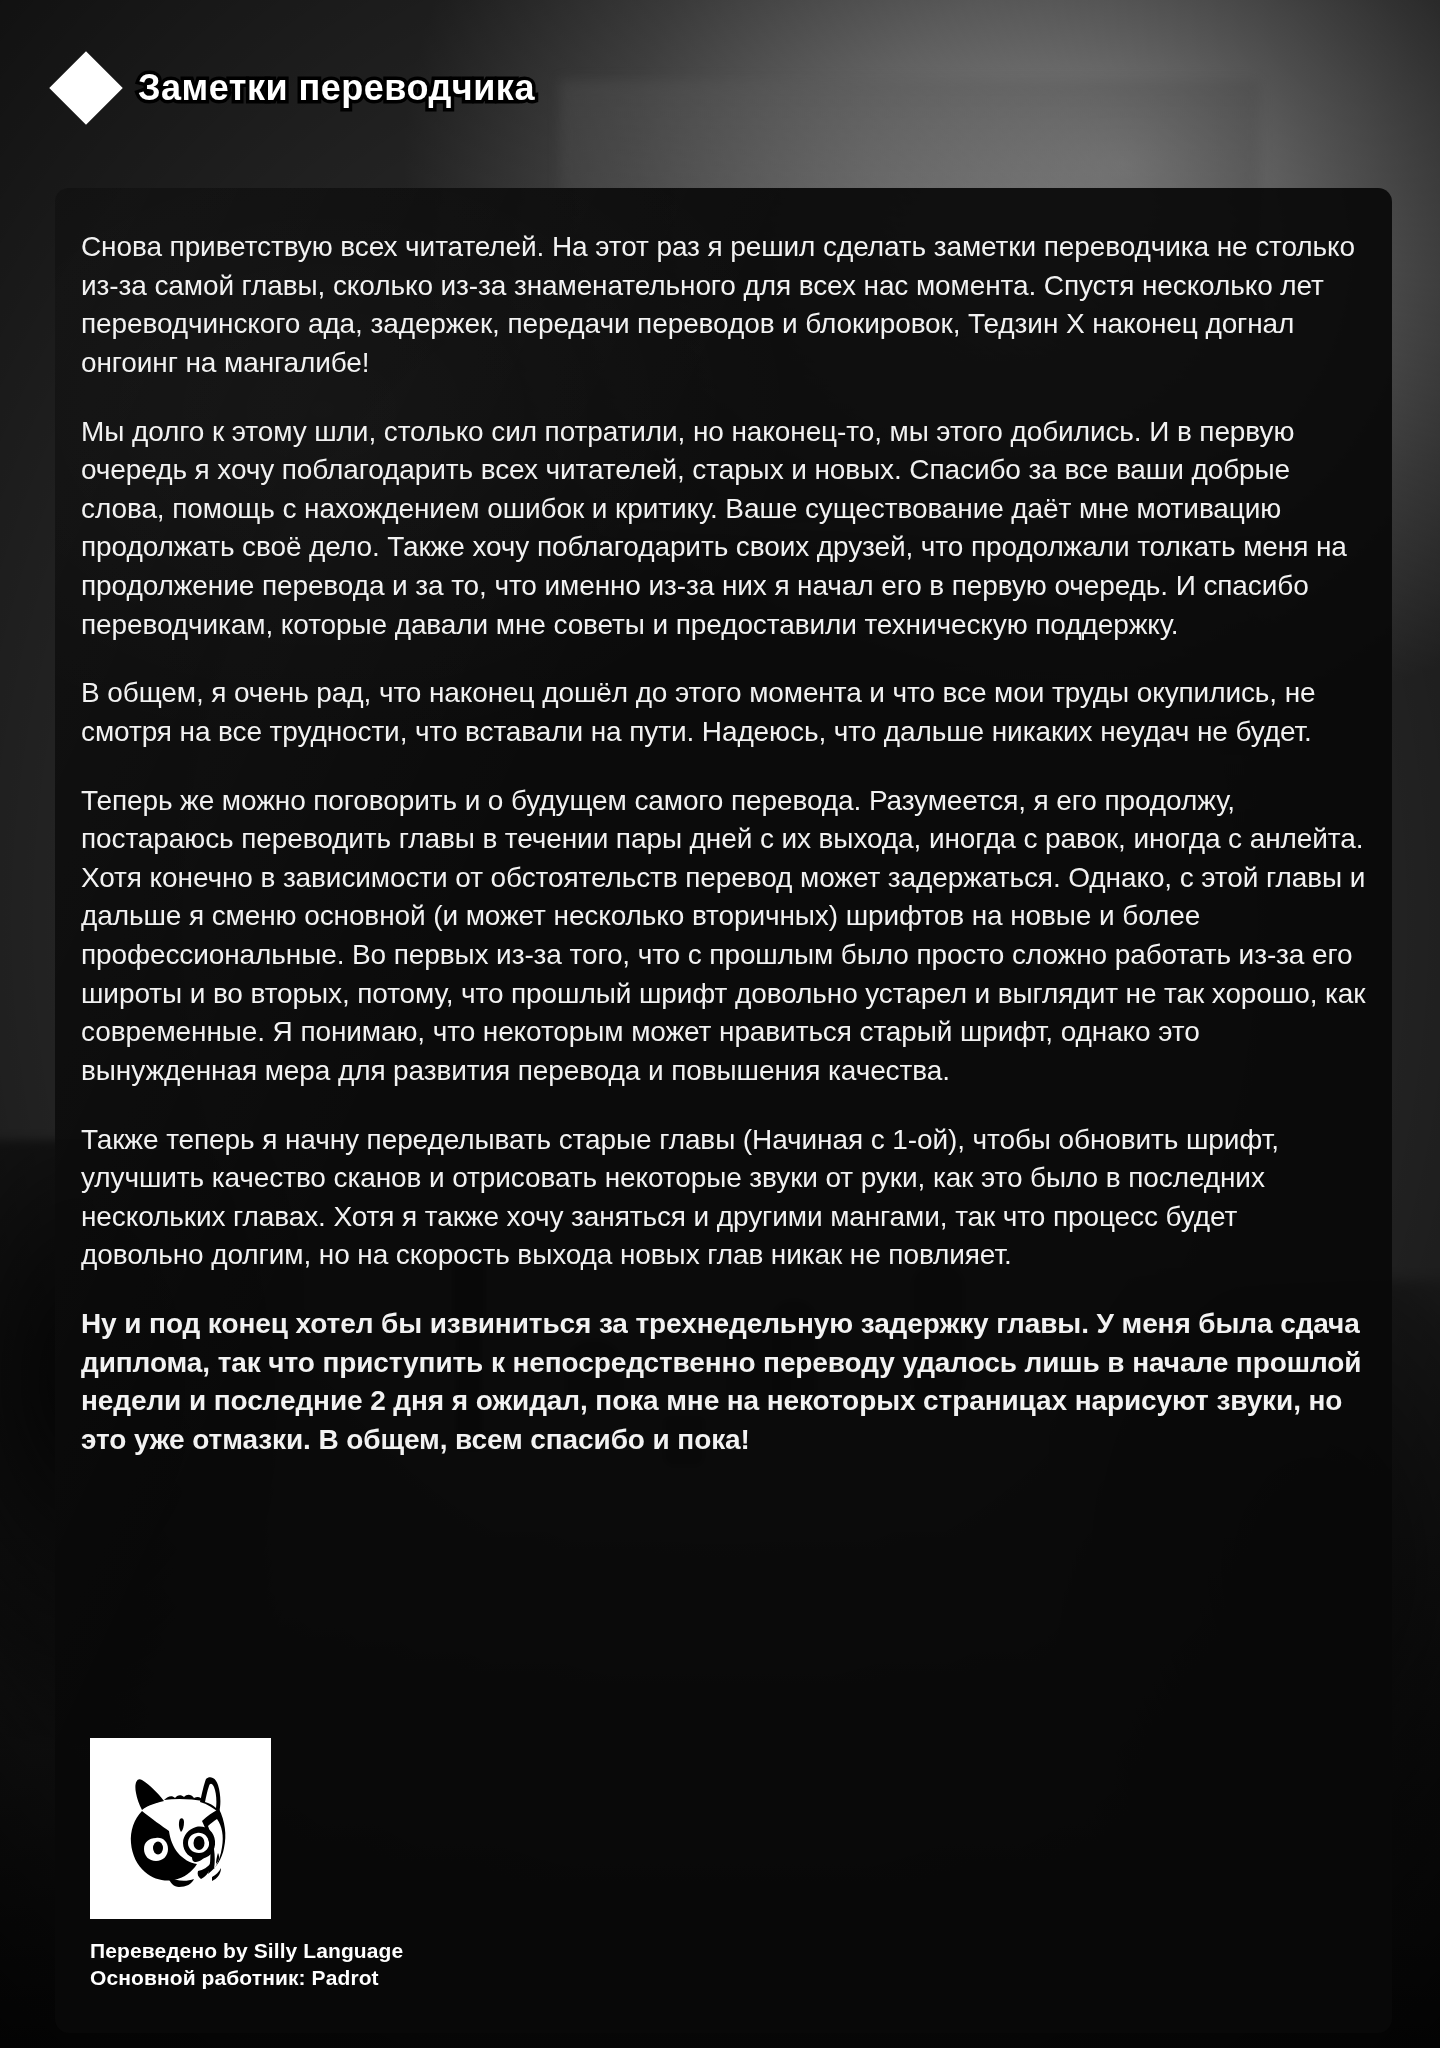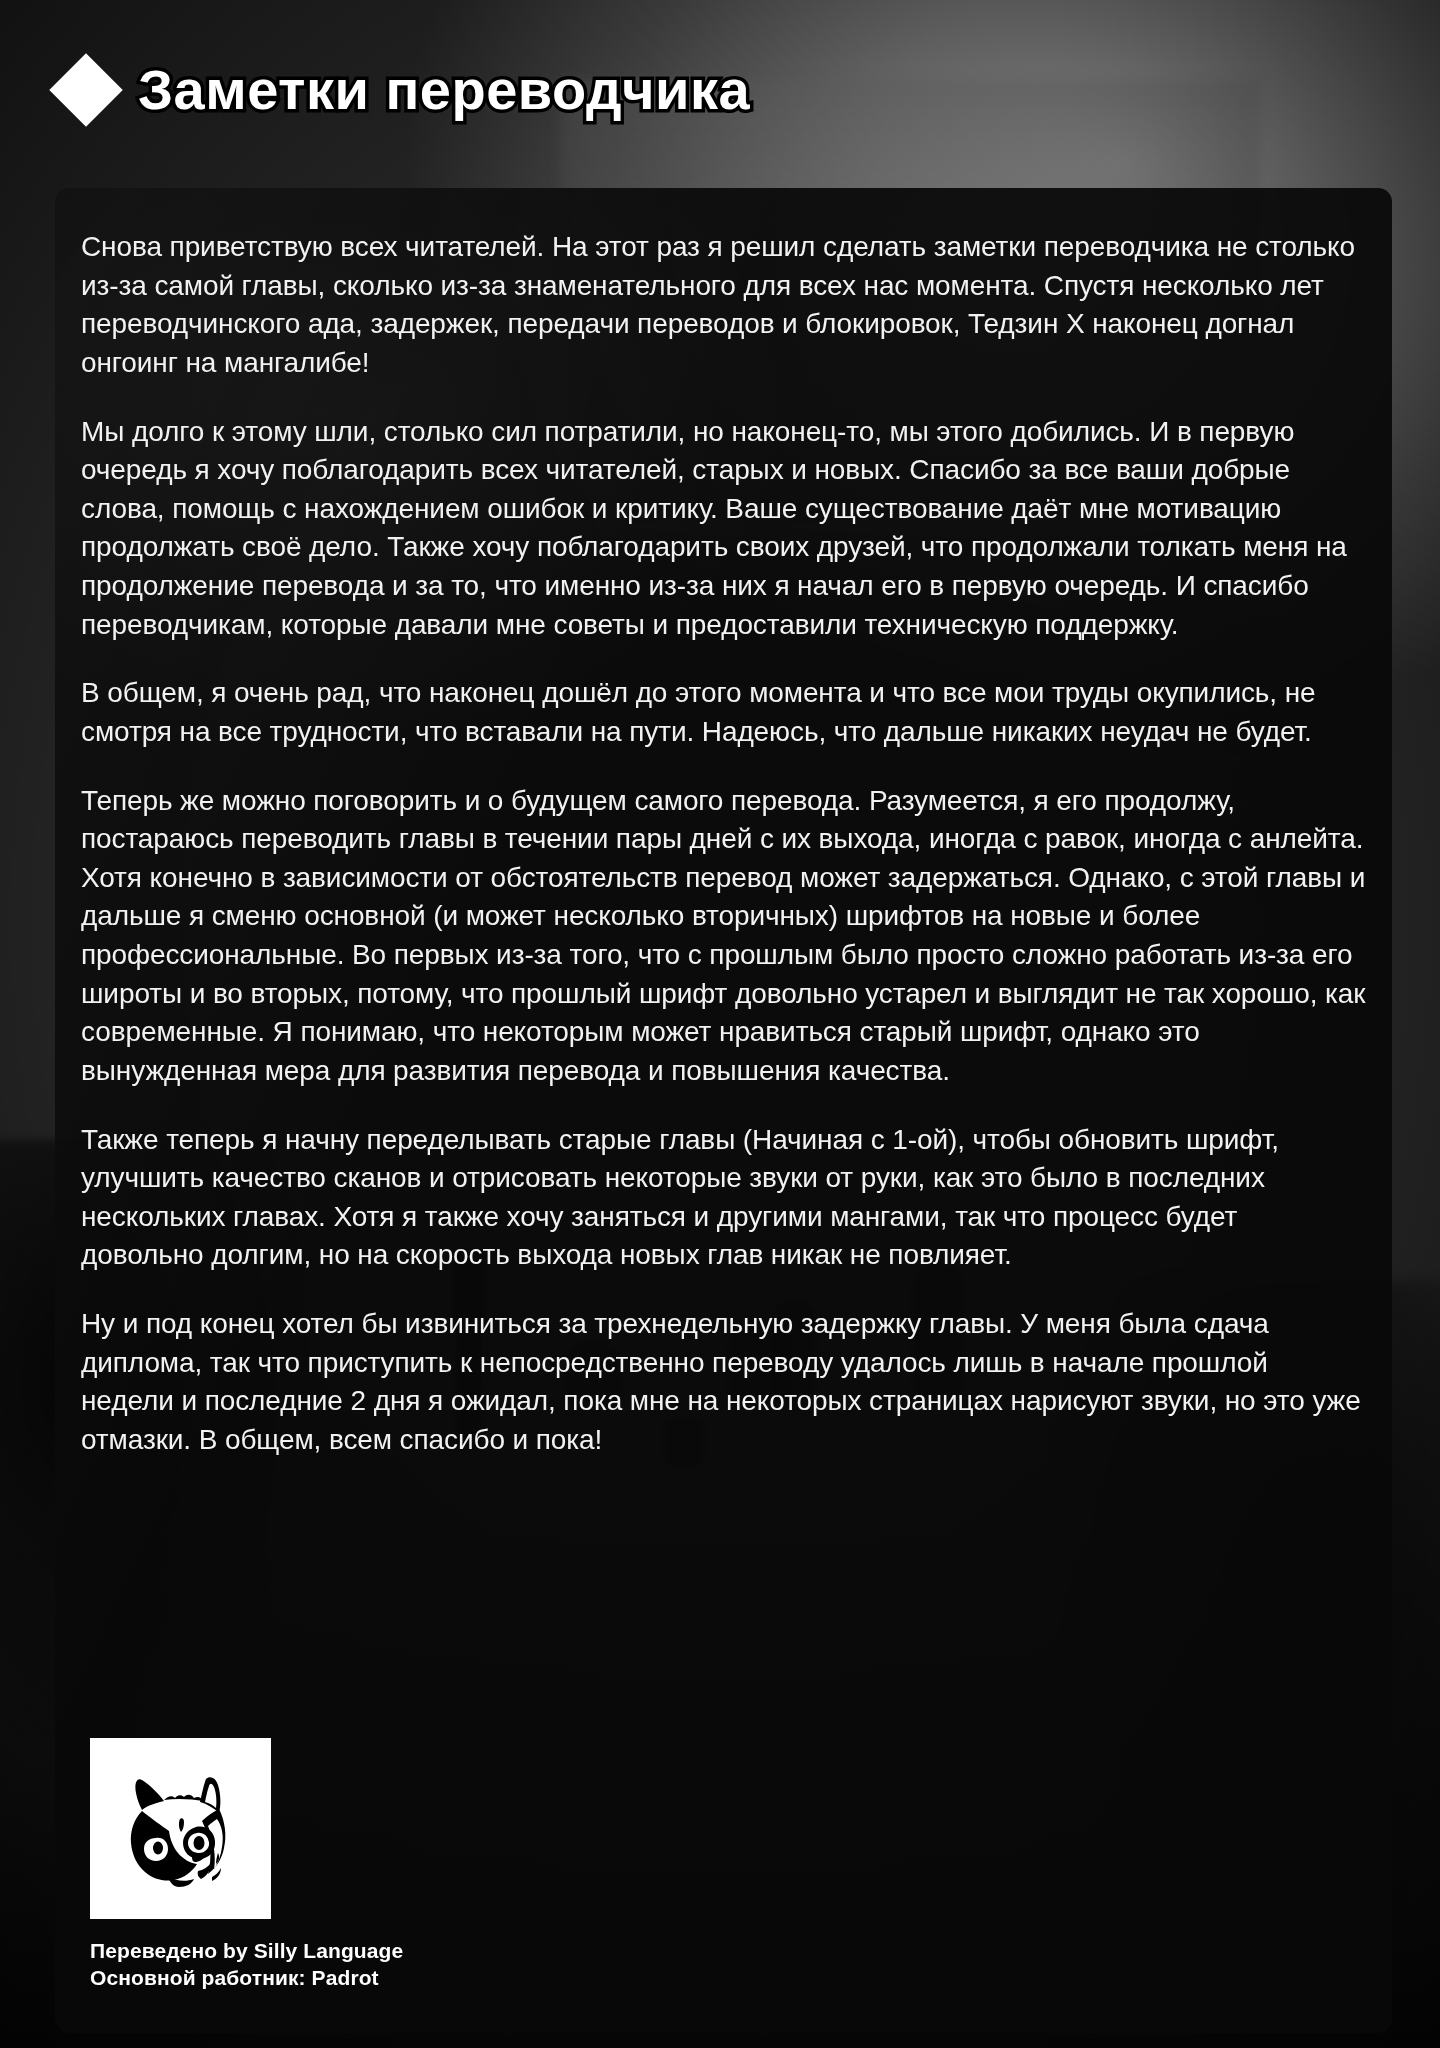--- a/index.html
+++ b/index.html
@@ -81,21 +81,21 @@
     display: flex; align-items: center; gap: 26px;
     z-index: 6;
   }
   .diamond {
     width: 52px; height: 52px;
     background: #fff;
     transform: rotate(45deg);
     flex: none;
   }
   .page-title {
-    font-size: 56px;
+    font-size: 36px;
     font-weight: 700;
     color: #ffffff;
     letter-spacing: .5px;
     line-height: 1;
     -webkit-text-stroke: 7px #000;
     paint-order: stroke fill;
     text-shadow: 0 3px 0 #000;
     white-space: nowrap;
   }
 
@@ -121,21 +121,21 @@
 
   .notes-body { position: relative; z-index: 2; }
 
   .para {
     color: #f2f2f2;
     font-size: 28px;
     line-height: 1.38;
     margin-bottom: 30px;
     letter-spacing: -.1px;
   }
-  .para:last-of-type { margin-bottom: 0; }
+  .para:last-of-type { margin-bottom: 0; font-weight: bold; }
 
   
   .credits {
     position: absolute;
     left: 80px; bottom: 56px;
     z-index: 7;
     padding-left: 10px;
   }
   .logo-box {
     width: 181px; height: 181px;

